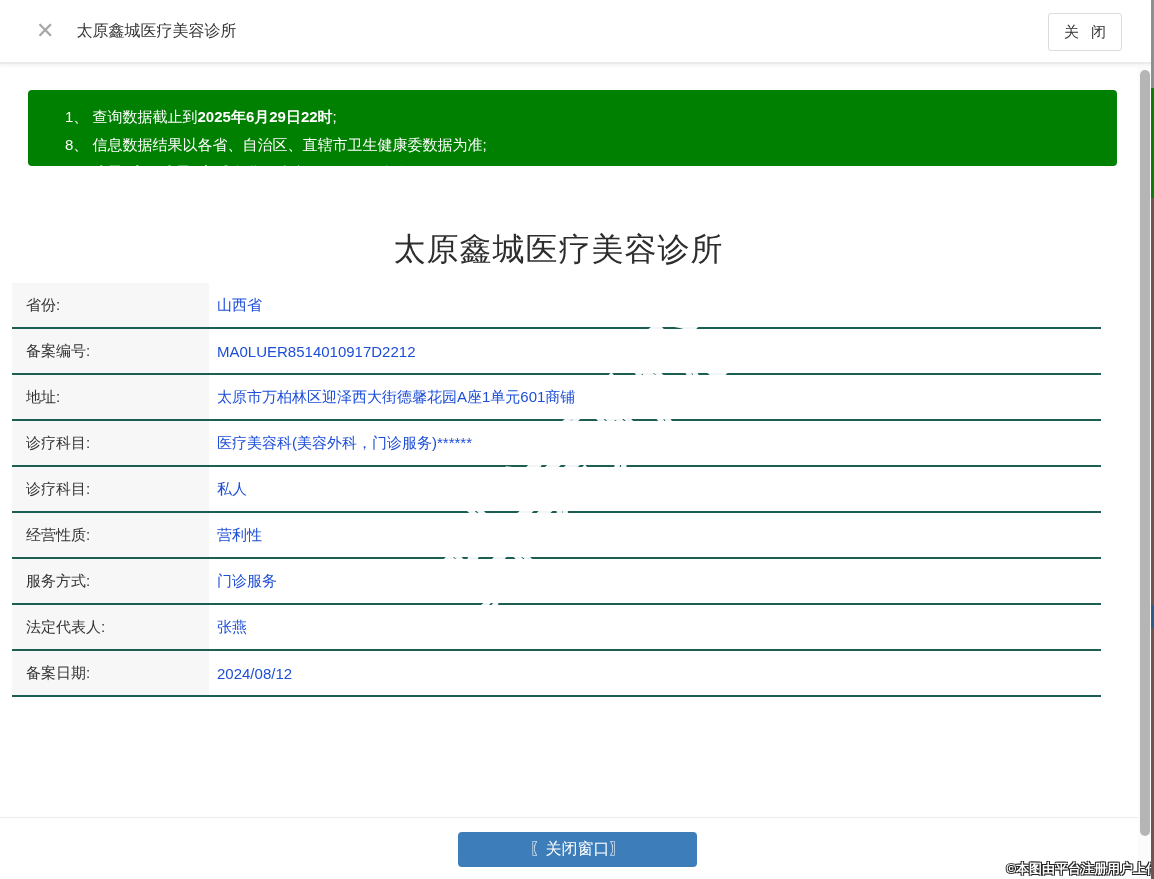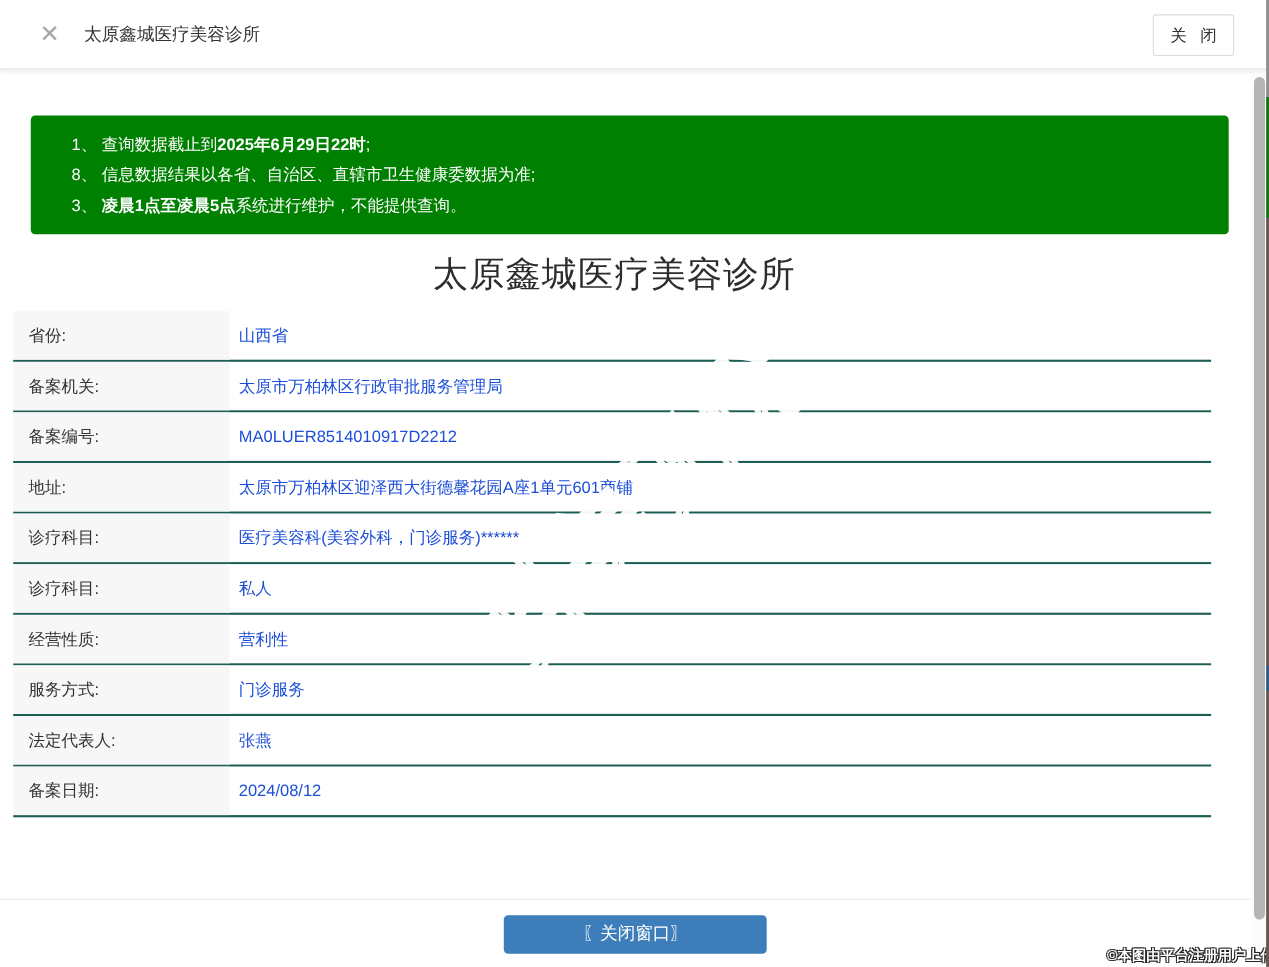--- a/index.html
+++ b/index.html
@@ -38,24 +38,24 @@
     text-align: center;
   }
 
   
   .content {
     position: absolute; left: 0; top: 66px; width: 1154px; height: 813px;
     background: #fff;
   }
 
   .notice-box {
-    position: absolute; left: 28px; top: 24px; width: 1089px; height: 108px;
+    position: absolute; left: 28px; top: 24px; width: 1089px; height: 76px;
     background: #008000; border-radius: 4px;
     padding: 13px 20px 0 37px;
-    color: #fff; font-size: 15px; line-height: 28px; margin-top: 15px;
+    color: #fff; font-size: 15px; line-height: 28px;
   }
   .notice-line { white-space: nowrap; }
   .notice-line .b { font-weight: 700; }
 
   .page-title {
     position: absolute; left: 0; top: 162px; width: 1117px;
     text-align: center;
     font-size: 32px; color: #2d2d2d; font-weight: 400;
     letter-spacing: 1px;
   }
@@ -150,24 +150,20 @@
   </div>
 
   <div class="page-title">太原鑫城医疗美容诊所</div>
 
   <div class="info-table">
       <div class="row">
         <div class="cell-label">省份:</div>
         <div class="cell-value">山西省</div>
       </div>
       <div class="row">
-        <div class="cell-label">备案机关:</div>
-        <div class="cell-value">太原市万柏林区行政审批服务管理局</div>
-      </div>
-      <div class="row">
         <div class="cell-label">备案编号:</div>
         <div class="cell-value">MA0LUER8514010917D2212</div>
       </div>
       <div class="row">
         <div class="cell-label">地址:</div>
         <div class="cell-value">太原市万柏林区迎泽西大街德馨花园A座1单元601商铺</div>
       </div>
       <div class="row">
         <div class="cell-label">诊疗科目:</div>
         <div class="cell-value">医疗美容科(美容外科，门诊服务)******</div>

